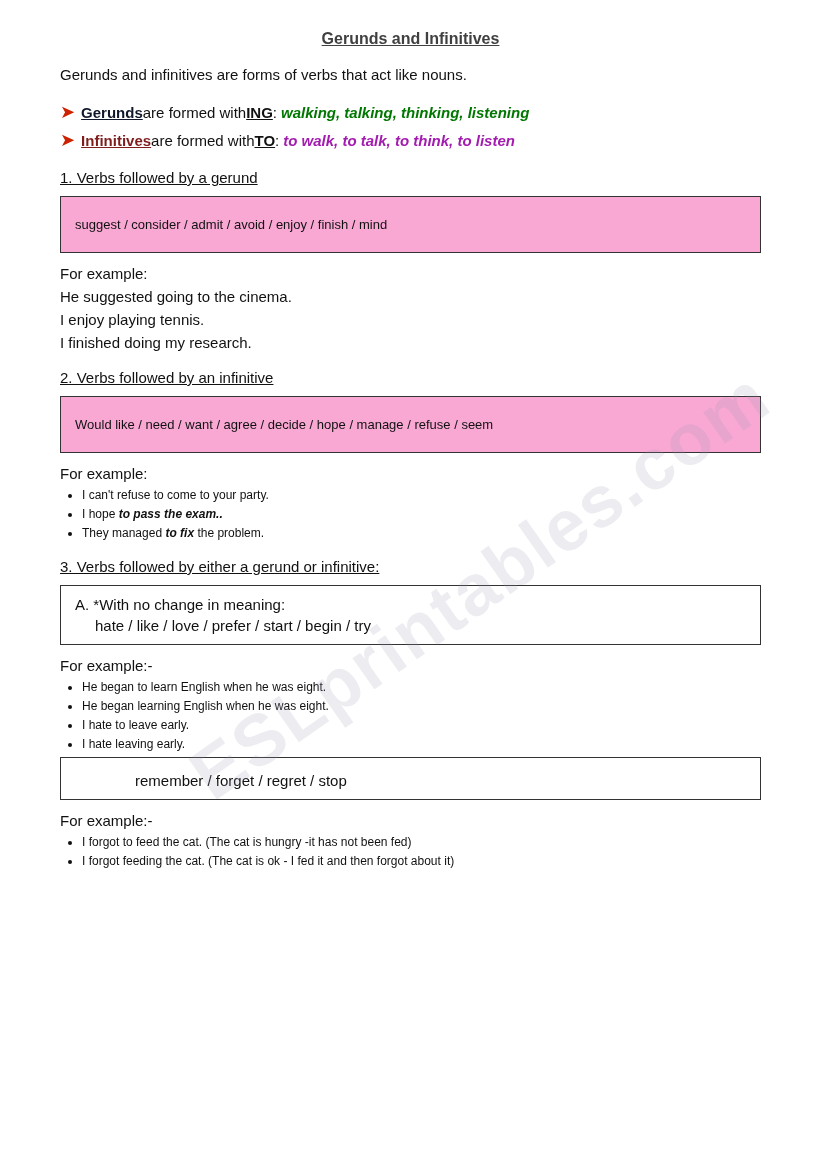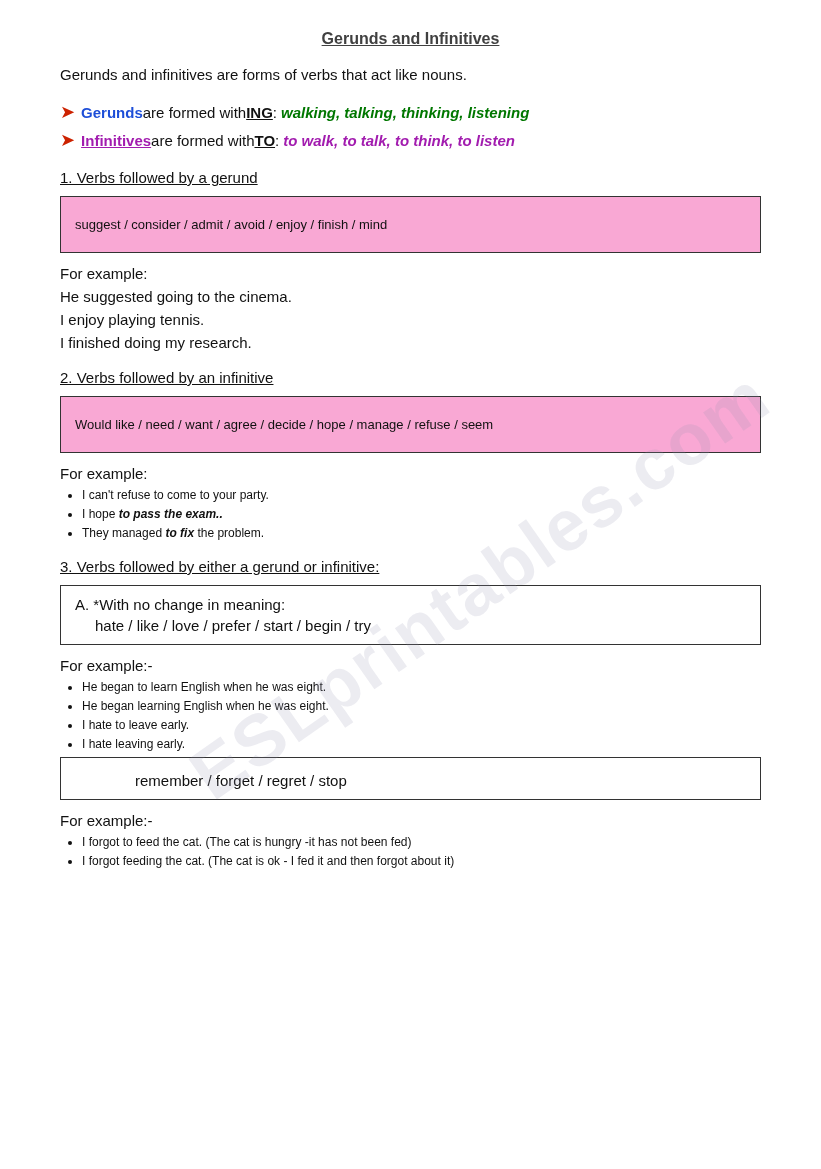--- a/index.html
+++ b/index.html
@@ -31,25 +31,26 @@
       align-items: center;
       margin-bottom: 6px;
       font-size: 15px;
     }
     .arrow-icon {
       color: #cc2200;
       font-size: 18px;
       margin-right: 6px;
     }
     .gerund-word {
-      color: #1d4ed8;
+      color: #0f172a;
       font-weight: bold;
+      text-decoration: underline;
     }
     .infinitive-word {
-      color: #a21caf;
+      color: #7f1d1d;
       font-weight: bold;
       text-decoration: underline;
     }
     .gerund-examples {
       color: #007700;
       font-weight: bold;
       font-style: italic;
       margin-left: 4px;
     }
     .infinitive-examples {

